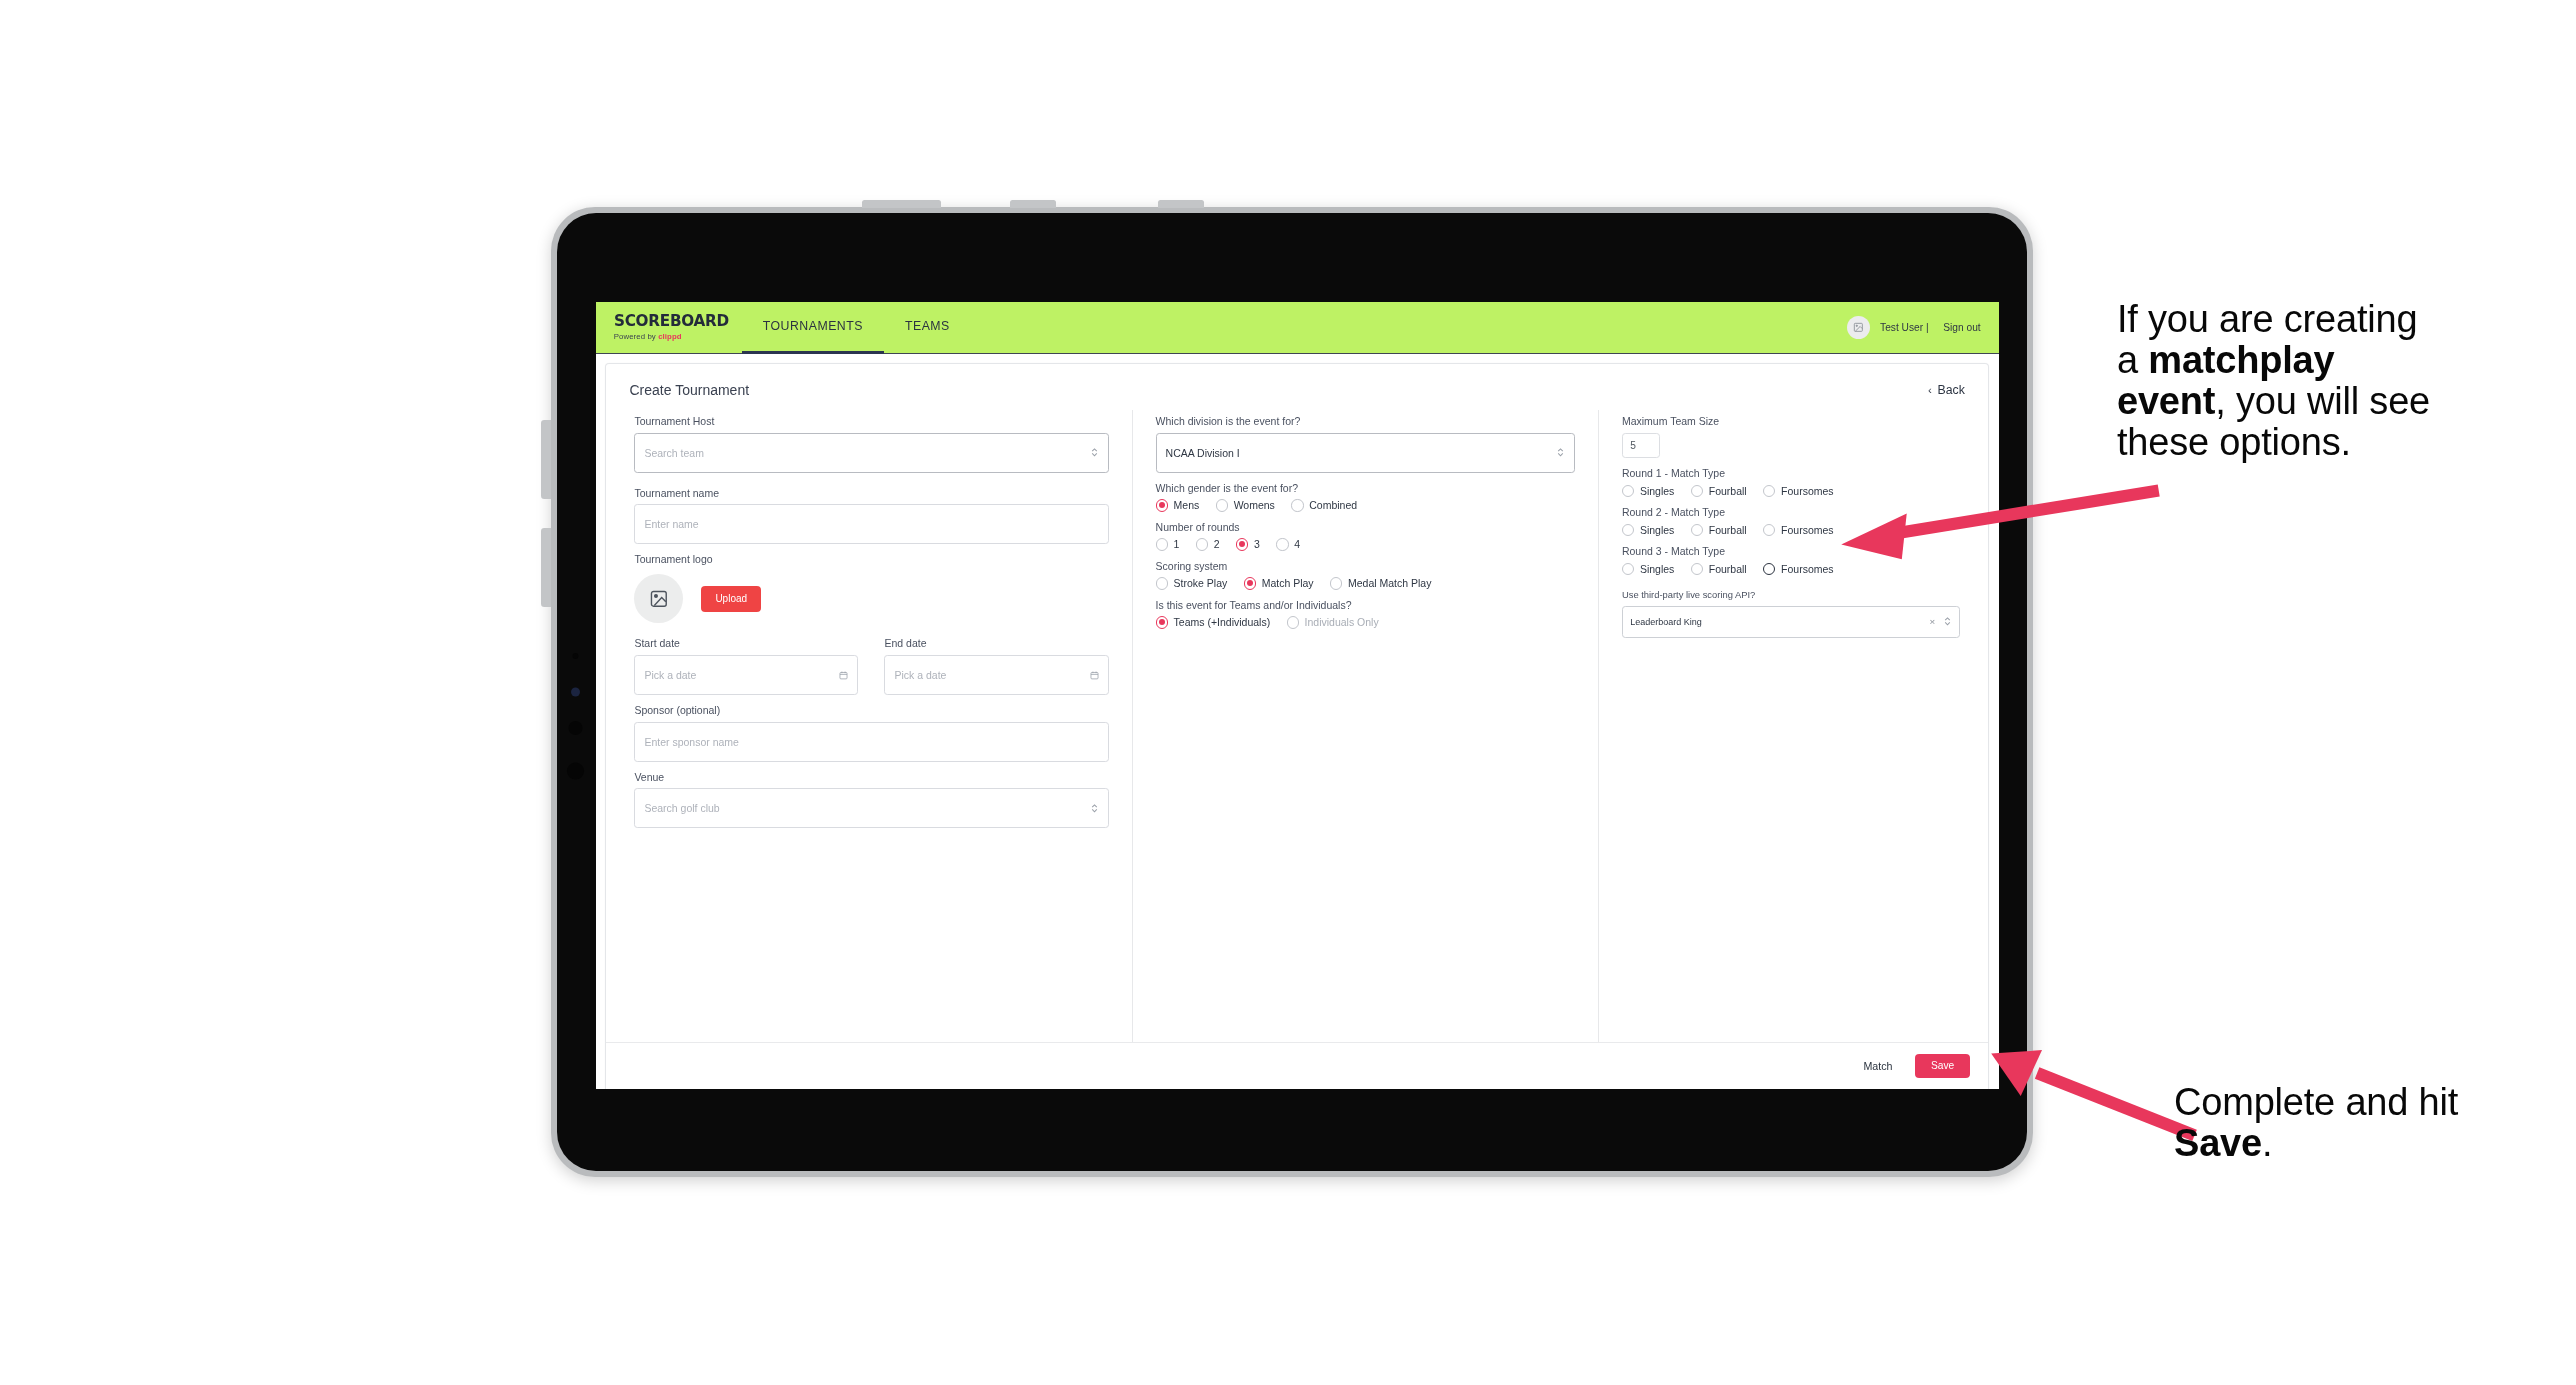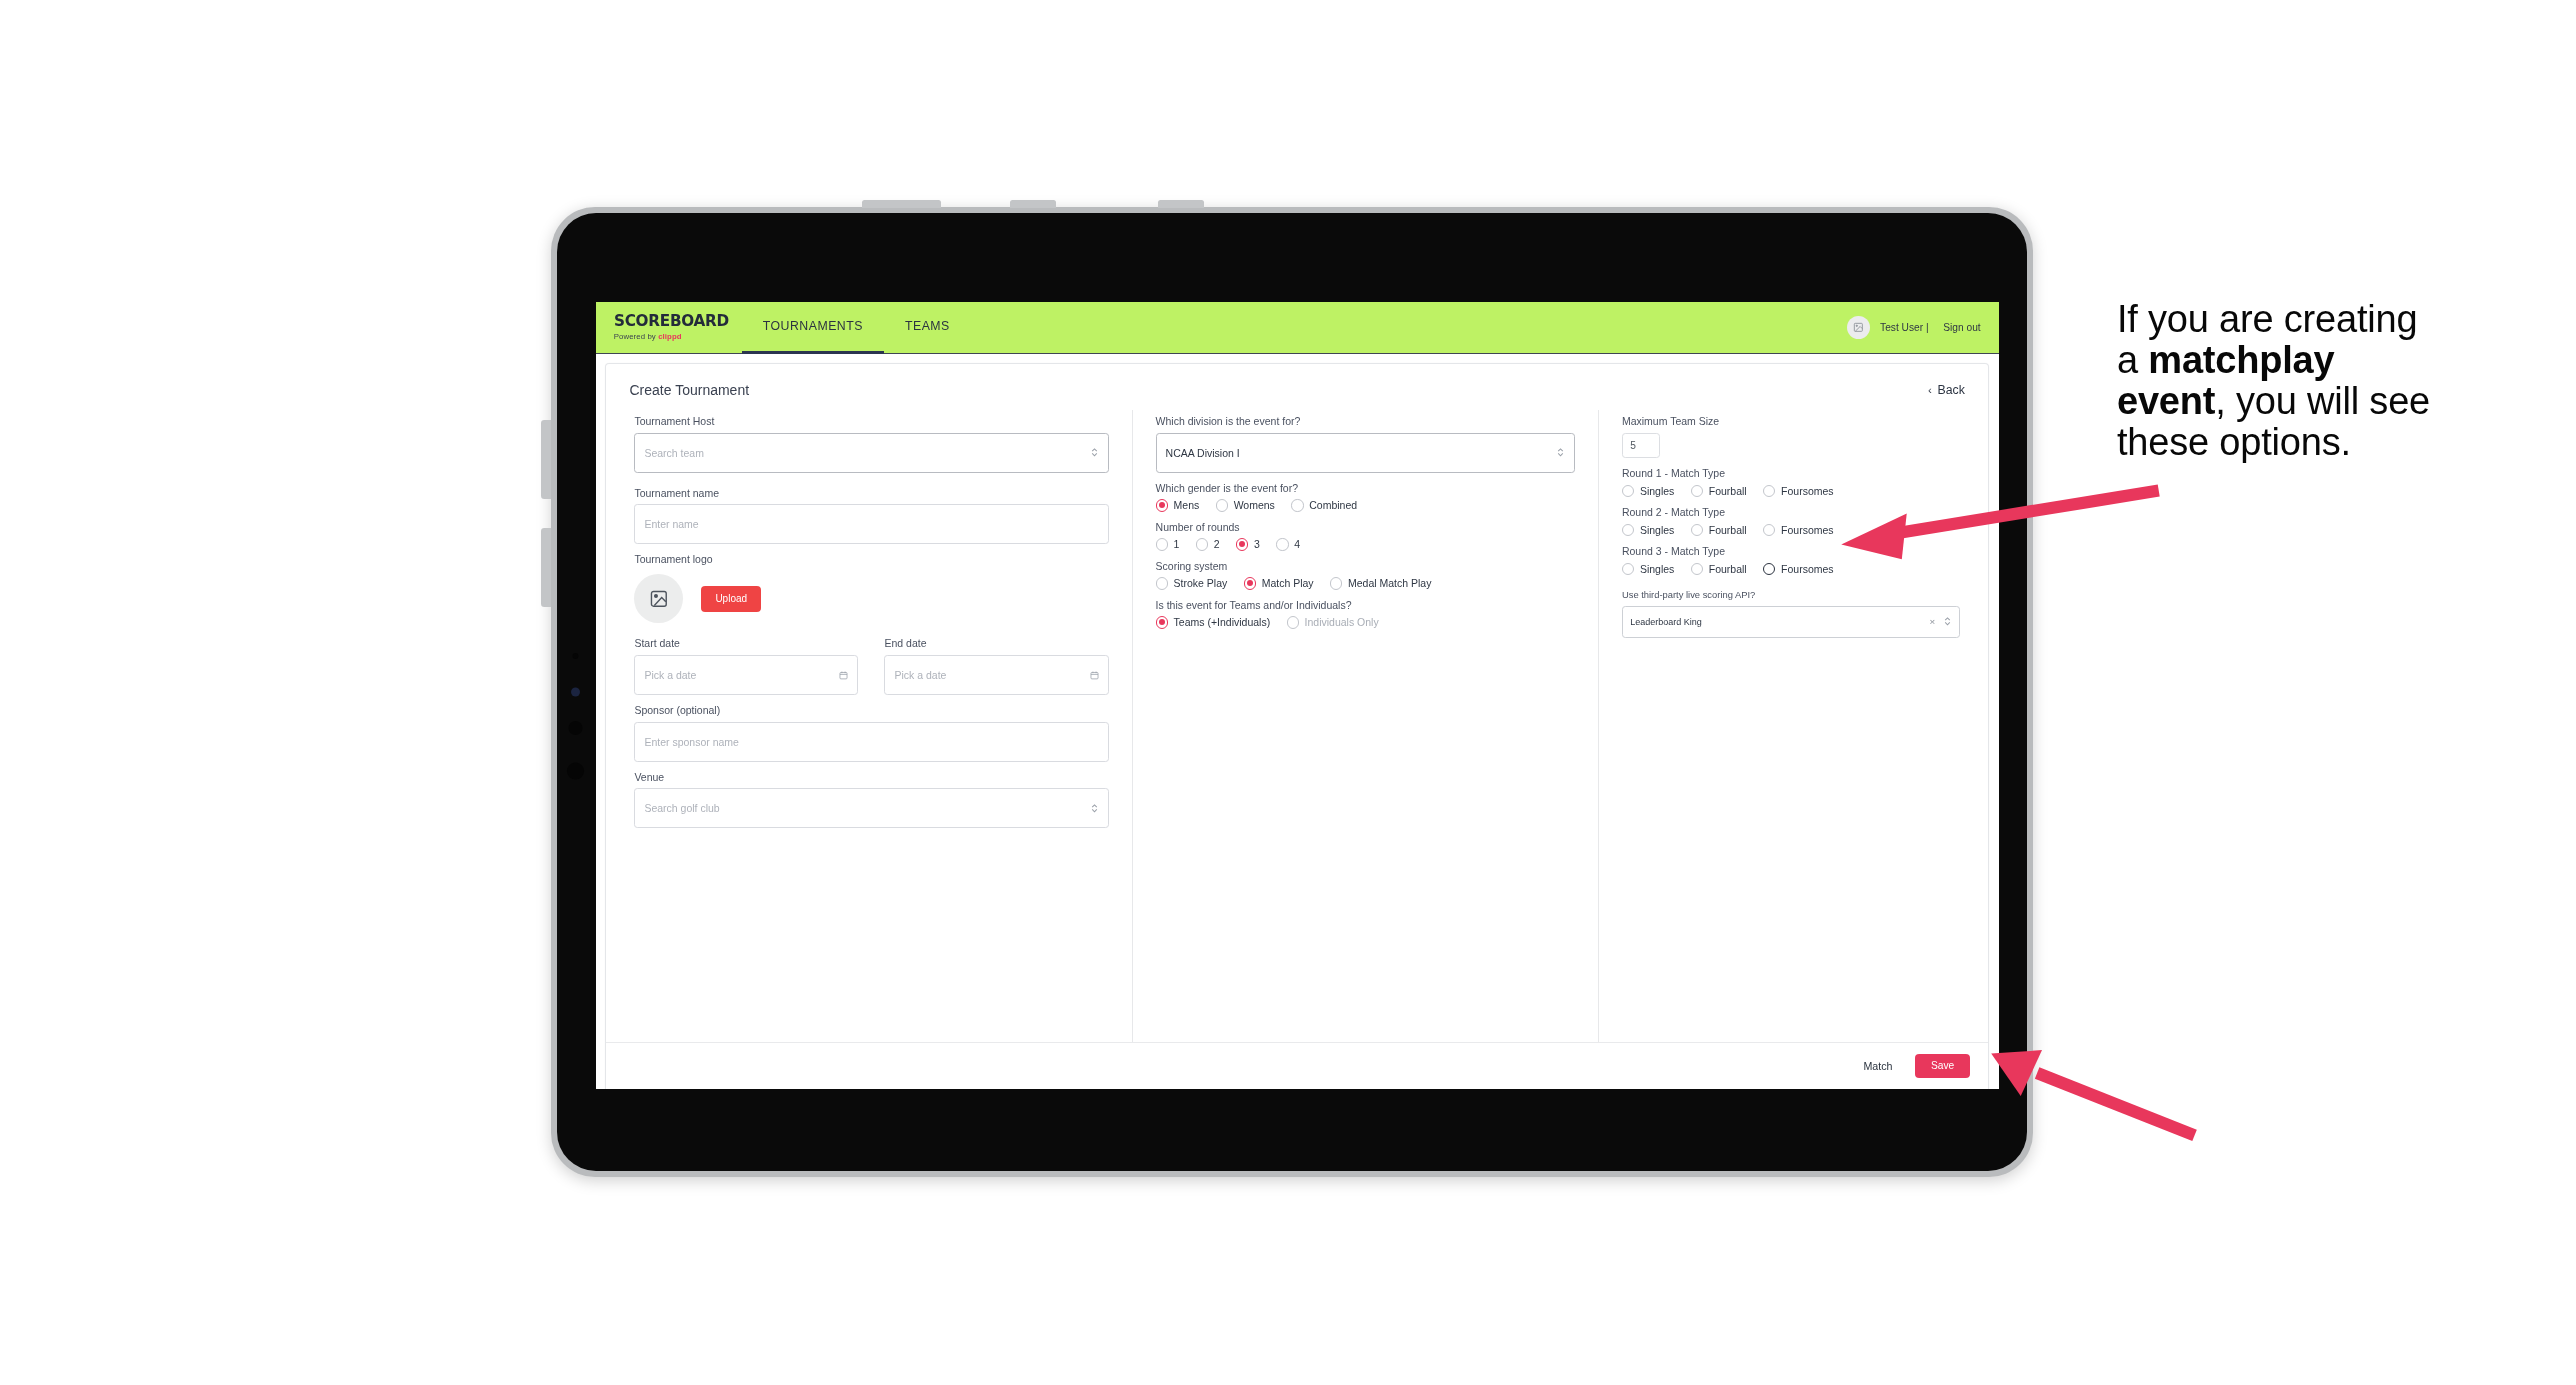--- a/index.html
+++ b/index.html
@@ -563,15 +563,16 @@
     <path d="M16 74 L96 36 L90 92 Z" fill="#e8375c"></path>
   </svg>
 
   <svg class="arrow arrow-bot" width="246" height="107" viewBox="0 0 300 130">
     <path d="M258 110 L66 34" stroke="#e8375c" stroke-width="15" fill="none"></path>
     <path d="M10 10 L72 6 L46 62 Z" fill="#e8375c"></path>
   </svg>
 
   <div class="note note-top"><span>If you are creating a </span><b>matchplay event</b><span>, you will see these options.</span></div>
 
+  <div class="note note-bot"><span>Complete and hit </span><b>Save</b><span>.</span></div>
 
 </div>
 
 
 </body></html>

